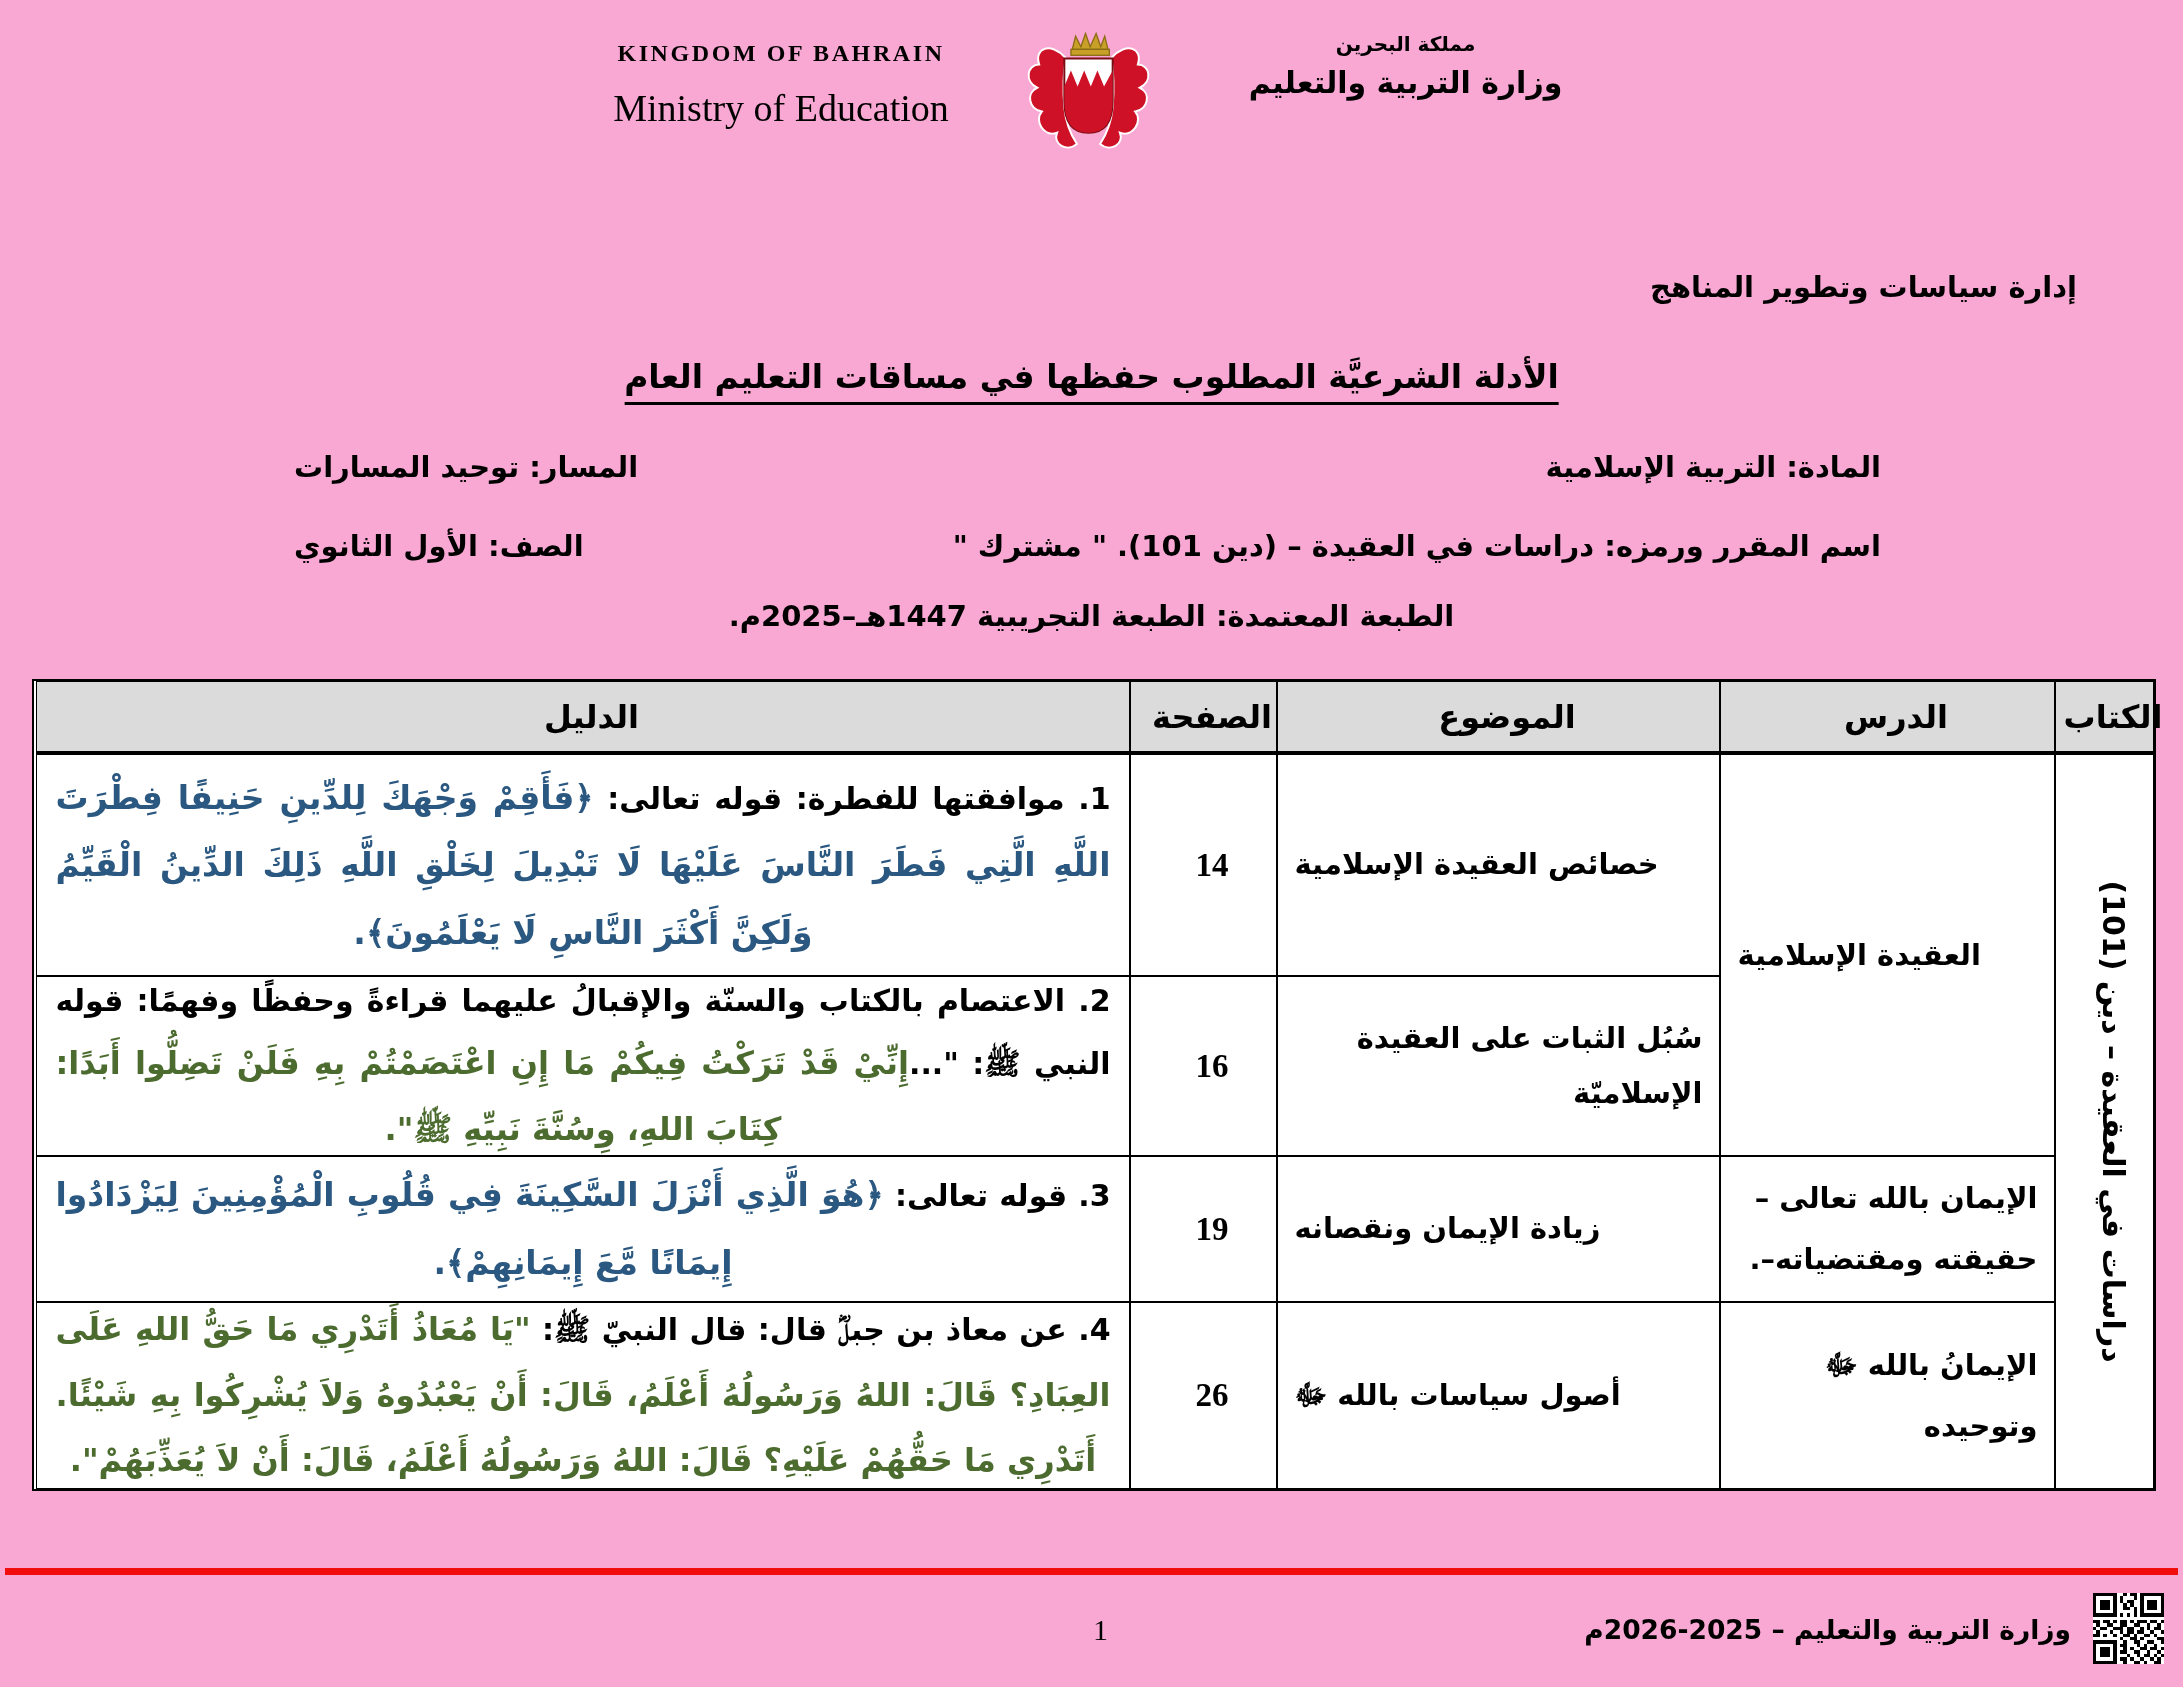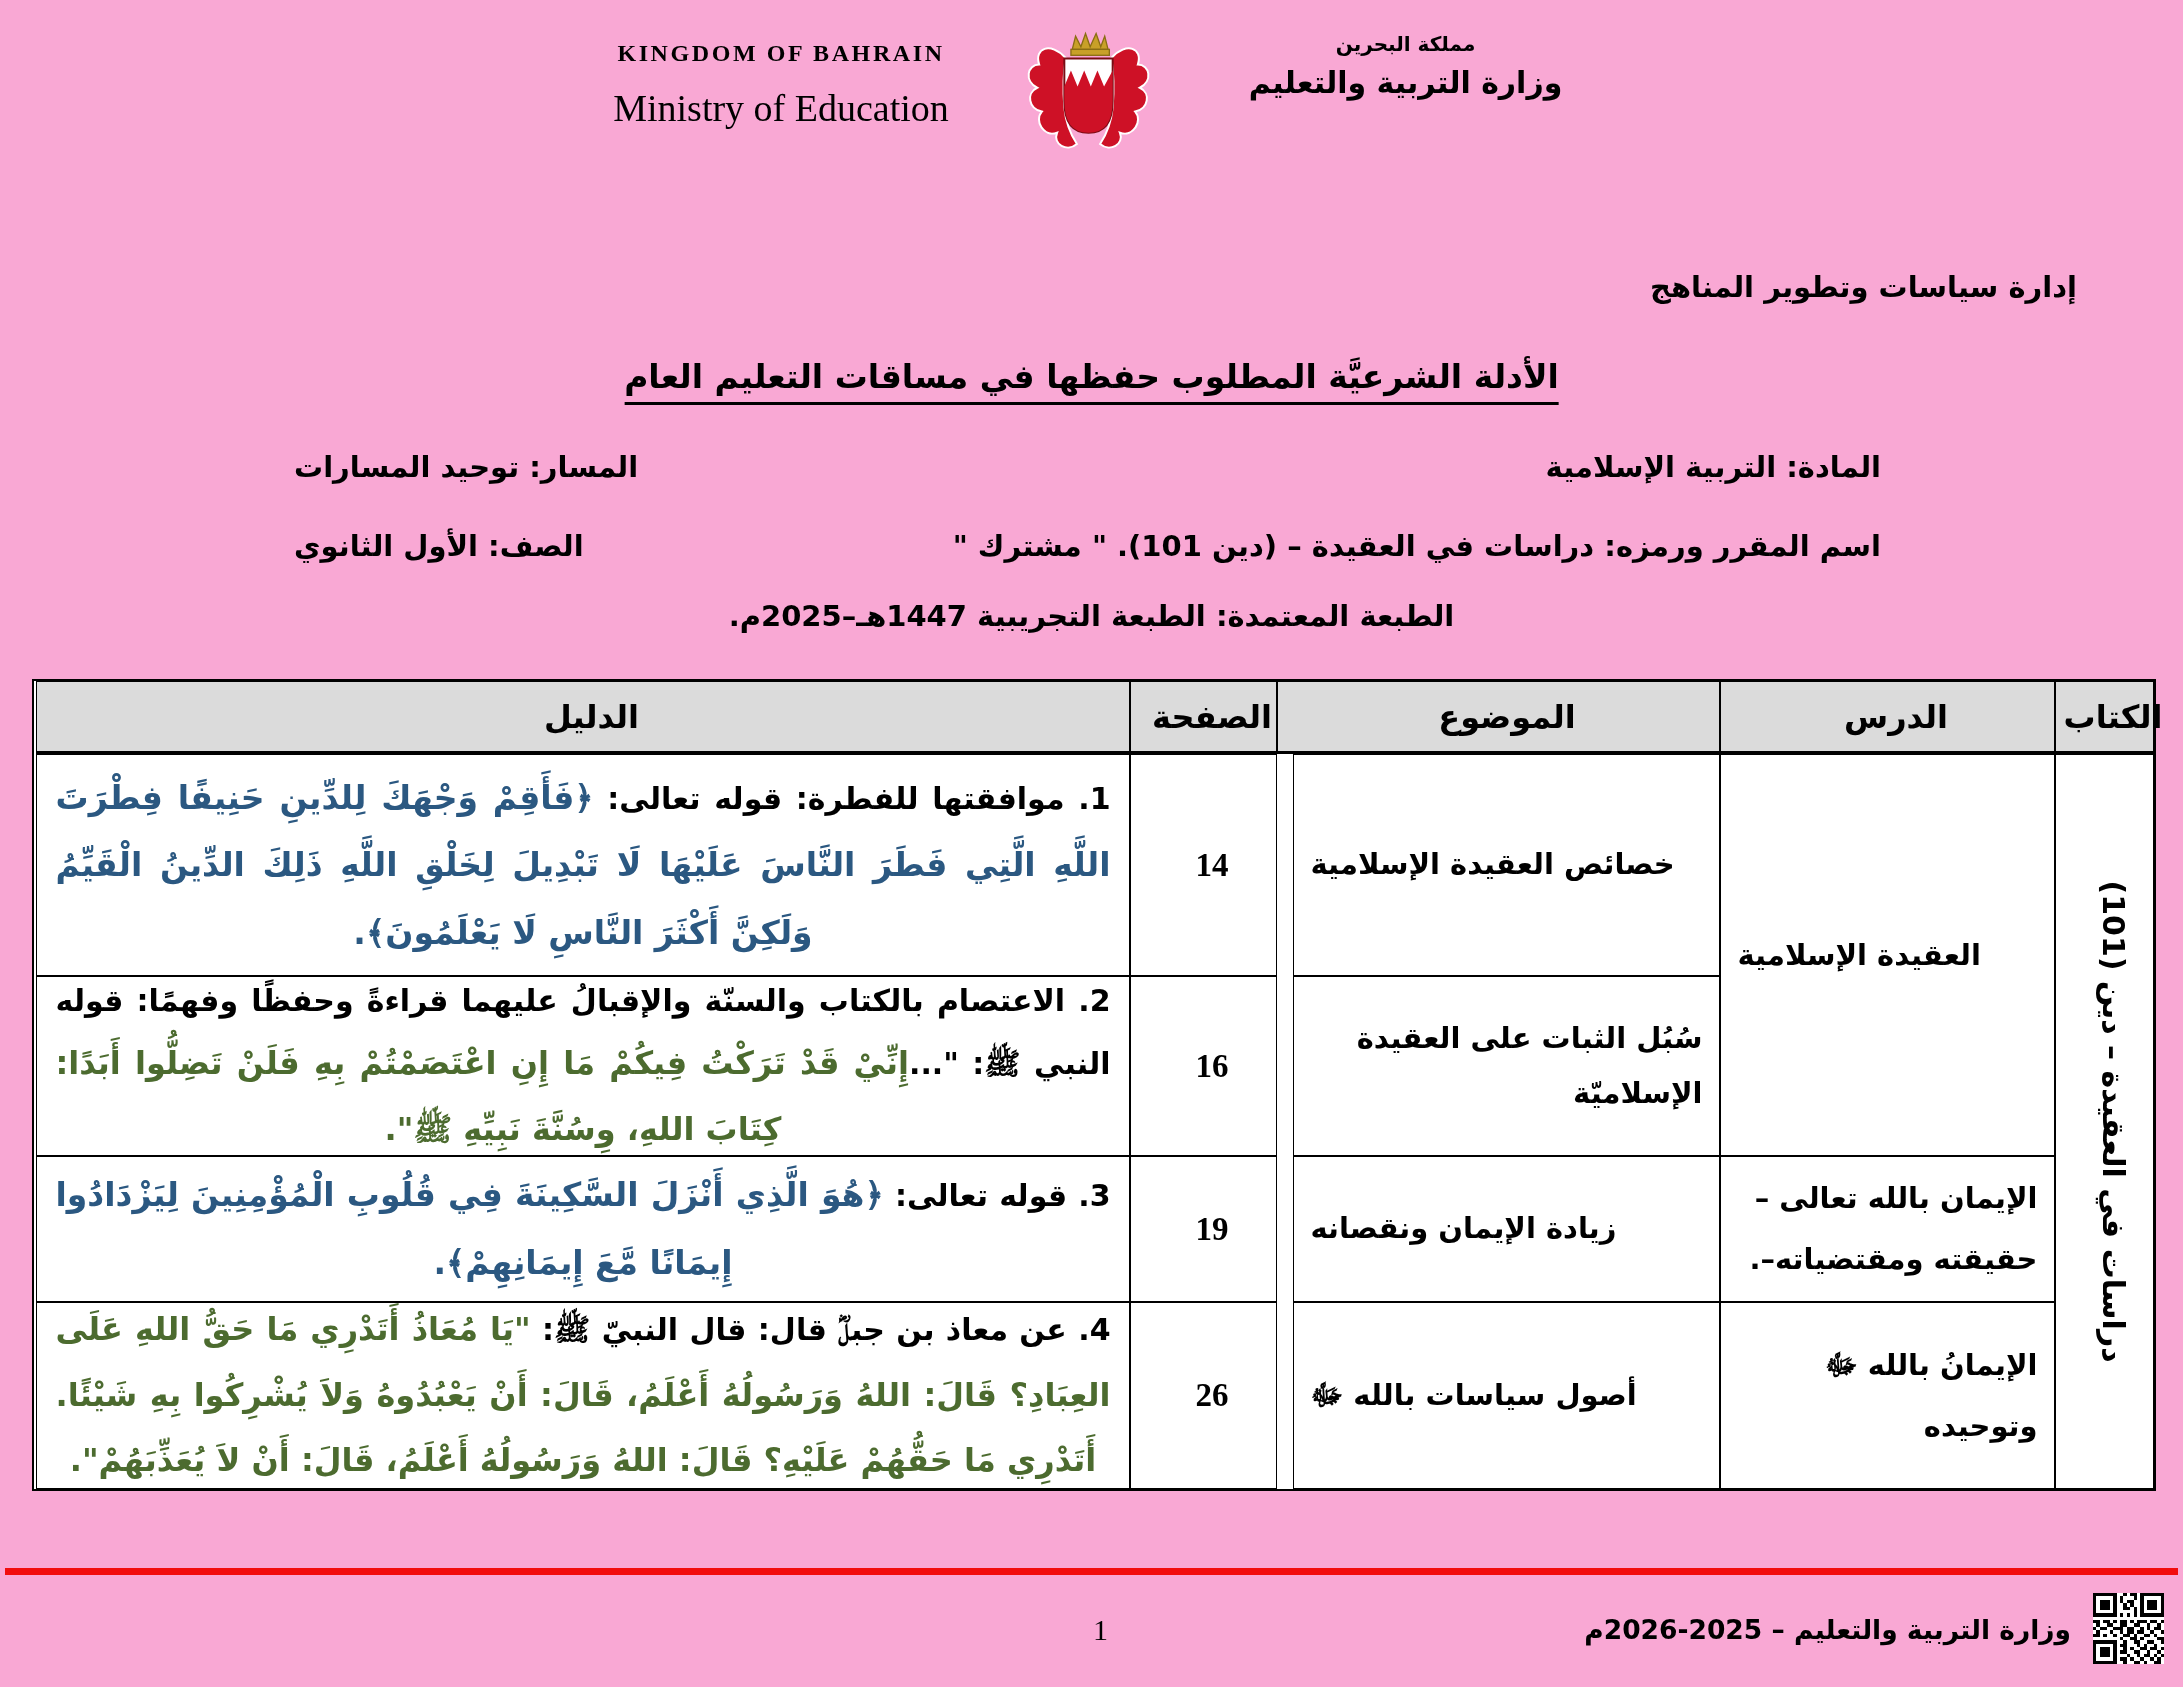--- a/index.html
+++ b/index.html
@@ -47,21 +47,21 @@
   .c-book{grid-area:book}
   .c-l12{grid-area:l12}.c-l3{grid-area:l3}.c-l4{grid-area:l4}
   .c-t1{grid-area:t1}.c-t2{grid-area:t2}.c-t3{grid-area:t3}.c-t4{grid-area:t4}
   .c-p1{grid-area:p1}.c-p2{grid-area:p2}.c-p3{grid-area:p3}.c-p4{grid-area:p4}
   .c-e1{grid-area:e1}.c-e2{grid-area:e2}.c-e3{grid-area:e3}.c-e4{grid-area:e4}
   .ev{justify-content:flex-start;padding:5.3px 18.5px;}
   .ev .ev-text{width:100%;font-size:30px;font-weight:bold;line-height:2.05;text-align:justify;text-align-last:center;direction:rtl;}
   .q-blue{color:#2B5881;font-size:33px;}
   .q-green{color:#4C6B2F;font-size:32px;}
   .pagecell{font-family:"Liberation Serif","DejaVu Serif",serif;font-size:33px;font-weight:bold;}
-  .topiccell{justify-content:flex-end;padding:6.6px 16.5px;font-size:29px;font-weight:bold;text-align:right;line-height:1.9;margin-left:16px;}
+  .topiccell{justify-content:flex-end;padding:6.6px 16.5px;font-size:29px;font-weight:bold;text-align:right;line-height:1.9;}
   .lessoncell{justify-content:flex-end;padding:6.6px 16.5px;font-size:29px;font-weight:bold;text-align:right;line-height:2.1;}
   .bookcell{overflow:hidden;}
   .book-vert{transform:rotate(90deg);white-space:nowrap;font-size:30px;font-weight:bold;}
   
   .footer-line{position:absolute;left:5.3px;top:1568px;width:2173px;height:7.3px;background:#F20D0D;}
   .footer-page{position:absolute;left:1093px;top:1613px;font-family:"Liberation Serif","DejaVu Serif",serif;font-size:30px;}
   .footer-ministry{position:absolute;right:112px;top:1614px;font-size:26.5px;font-weight:bold;margin-left:8px;}
   .qr{position:absolute;left:2093px;top:1593px;width:71px;height:71px;}
 </style>
 </head>

